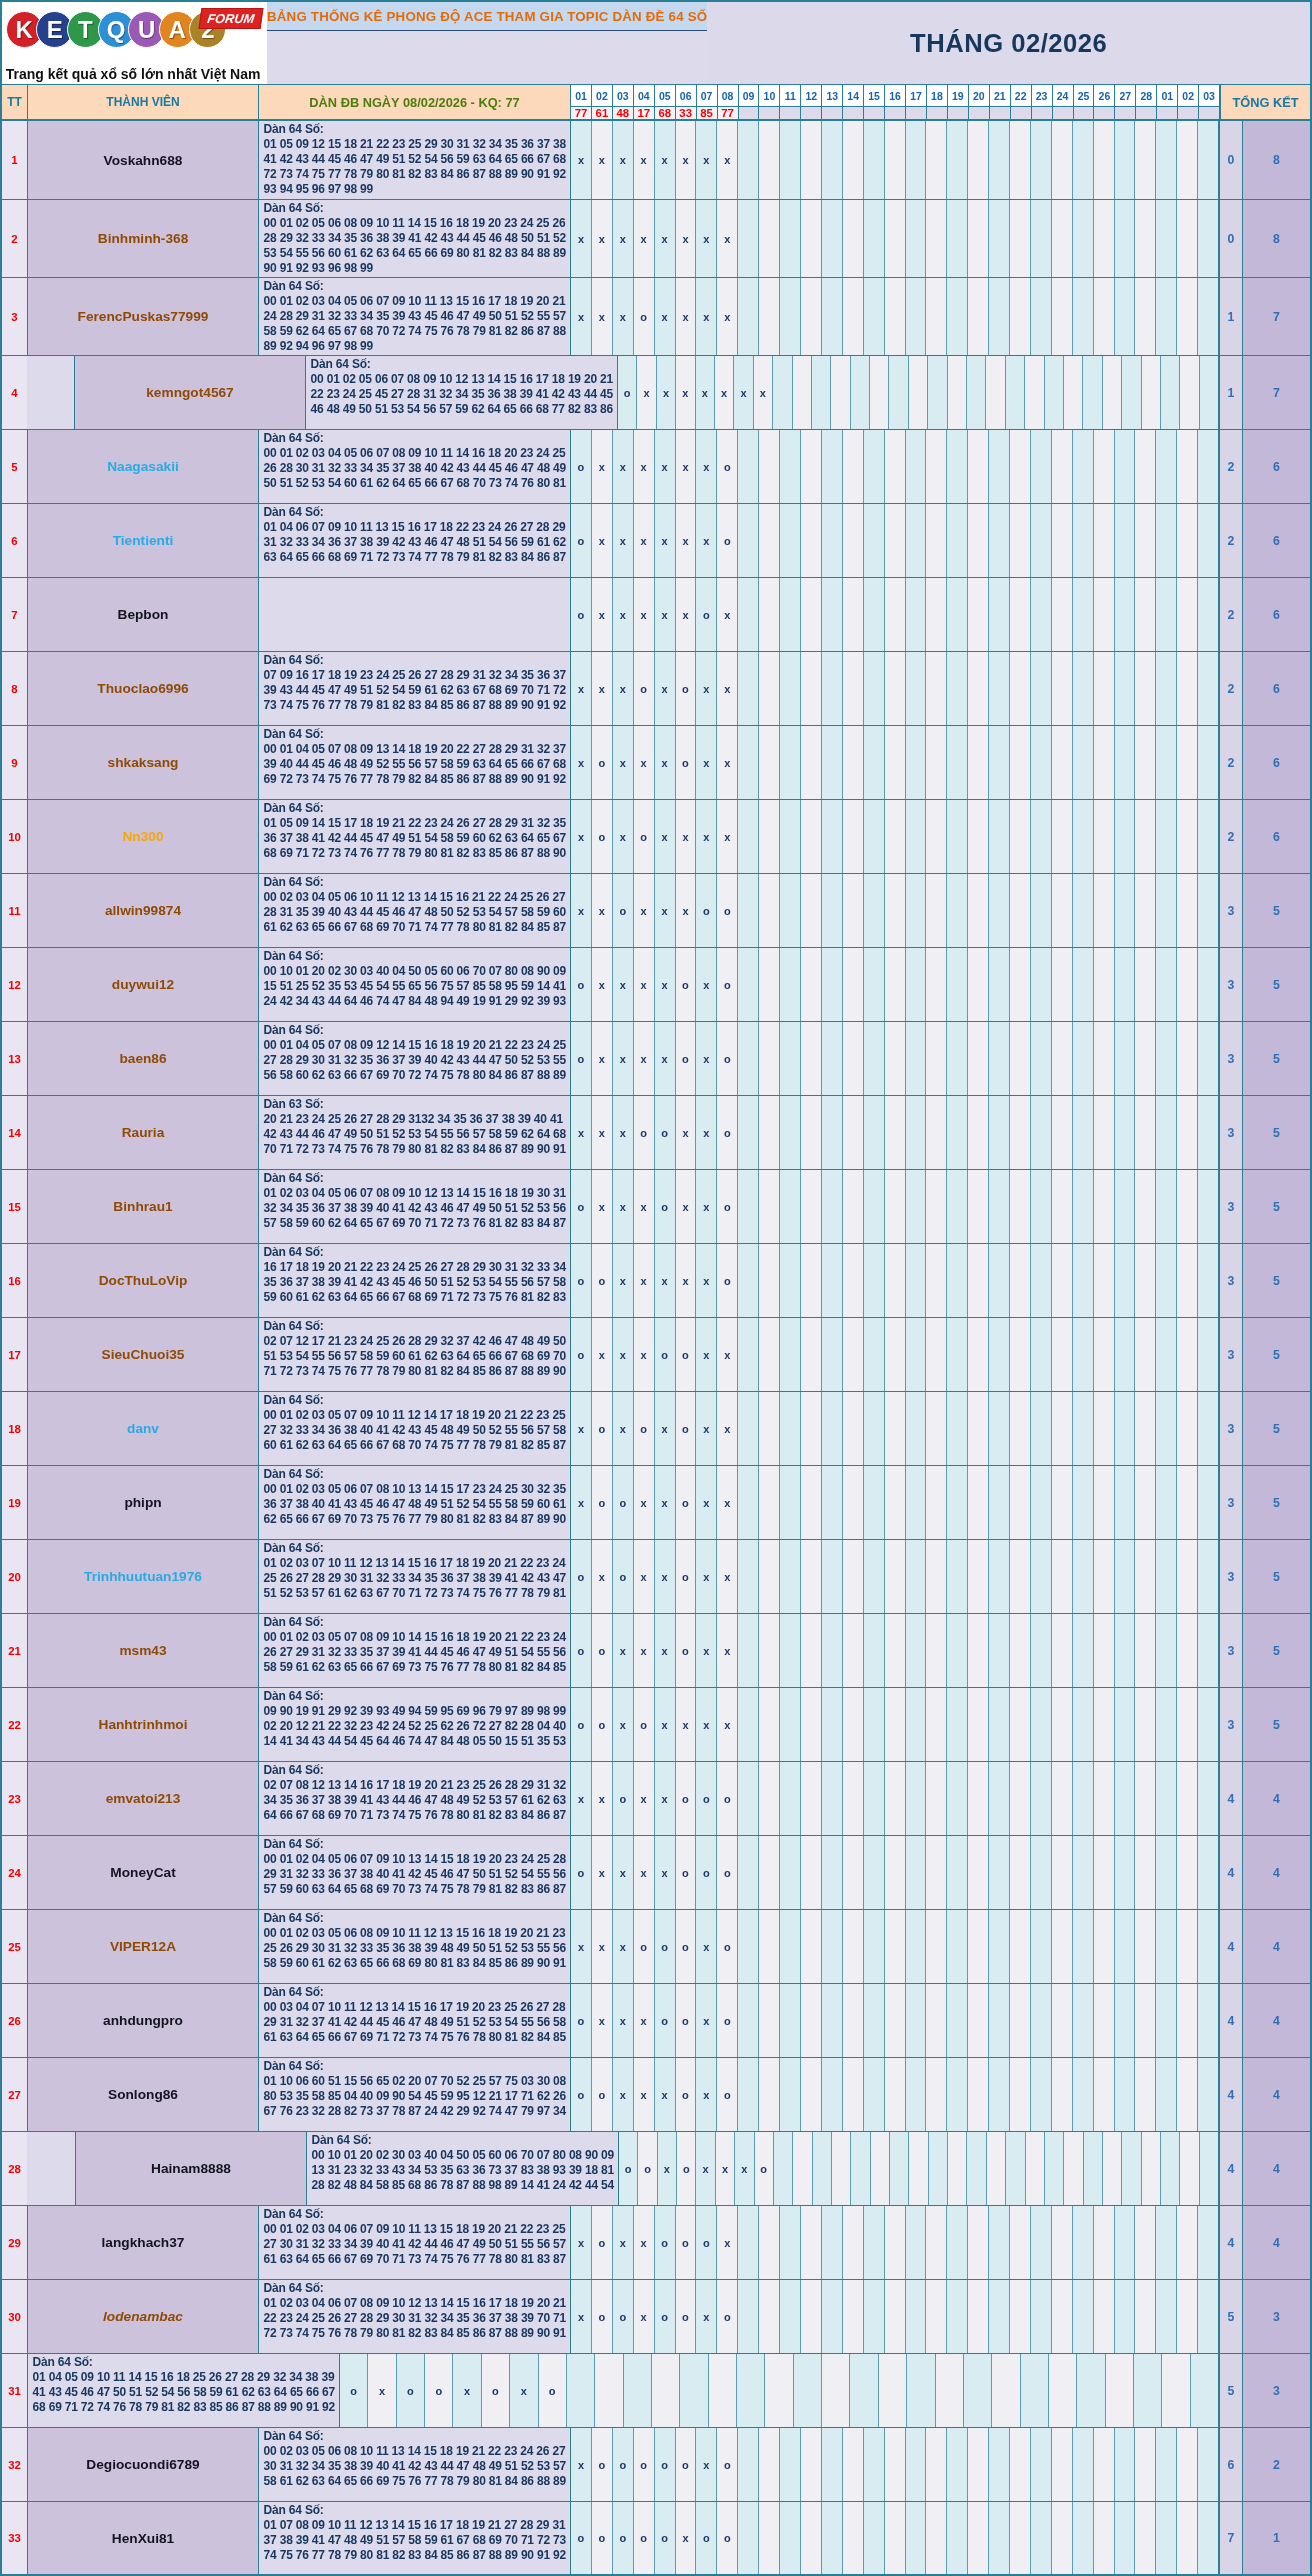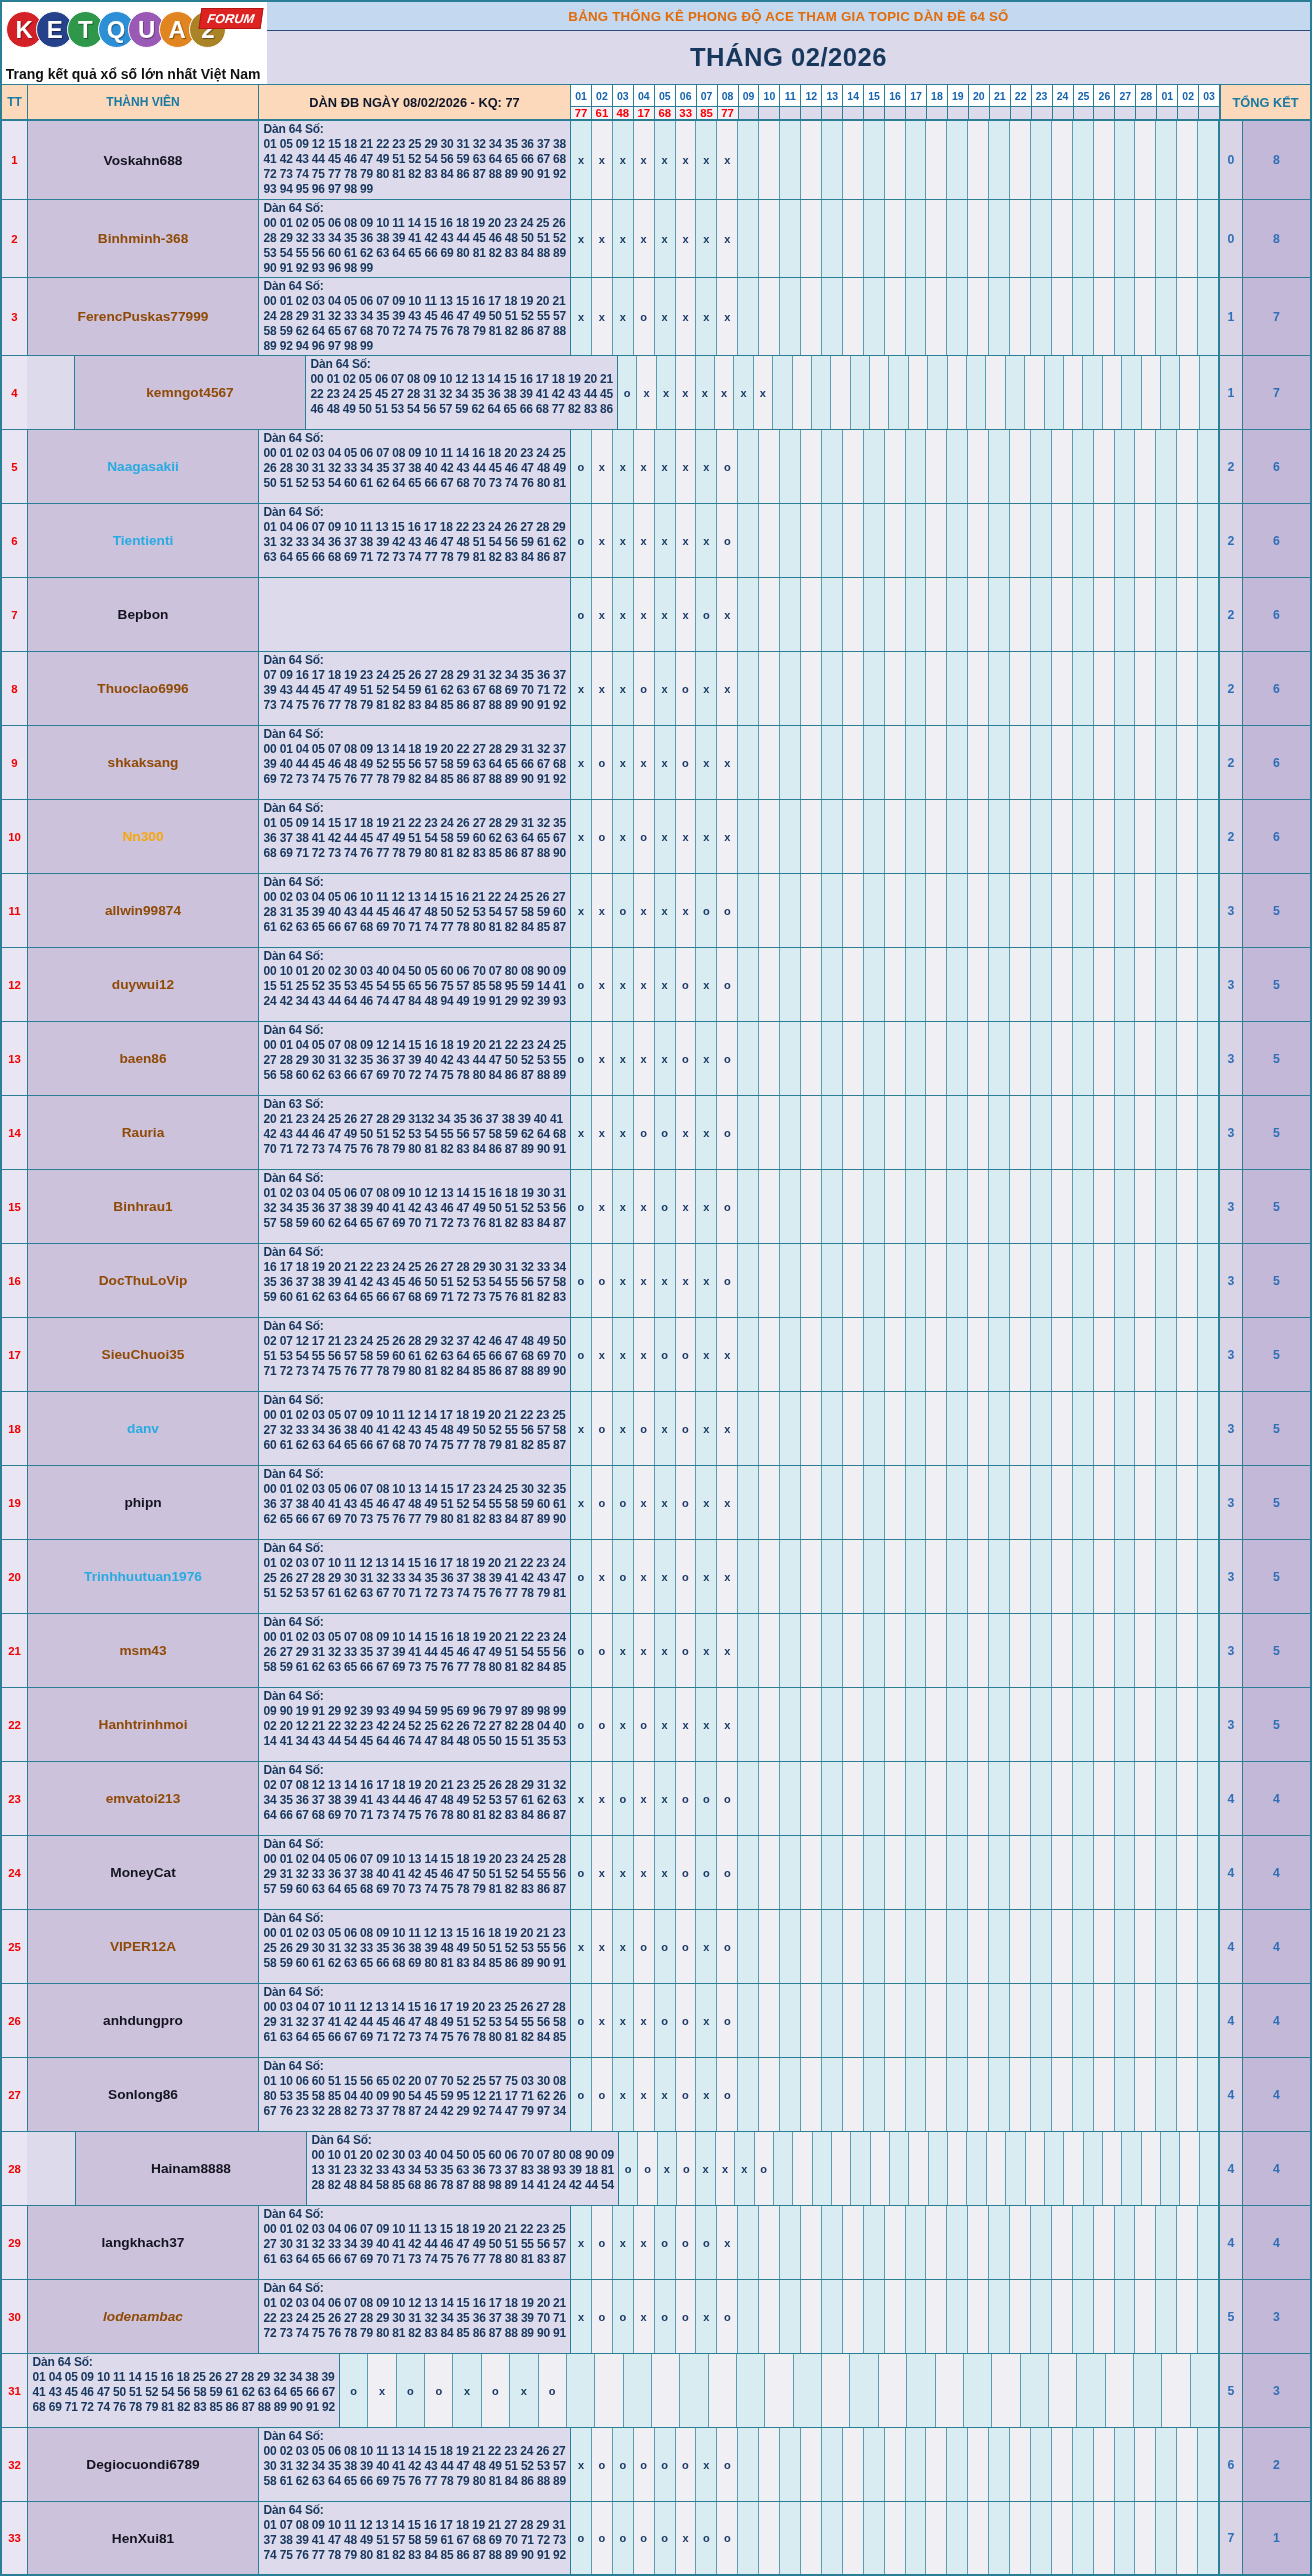--- a/index.html
+++ b/index.html
@@ -8,30 +8,30 @@
   #app { width:1312px; height:2576px; border:2.7px solid #2a7f96; display:flex; flex-direction:column; background:#dddaec; }
 
   
   .hdr-top { height:82px; display:flex; flex:0 0 auto; }
   .logo-box { width:265px; background:#ffffff; position:relative; flex:0 0 auto; }
   .logo-row { position:absolute; top:3.7px; left:3.7px; height:48px; display:flex; align-items:center; }
   .ball { width:37px; height:37px; border-radius:50%; color:#fff; font-weight:bold; font-size:24px; display:flex; align-items:center; justify-content:center; margin-left:-6.4px; border:1.8px solid #ffffff; text-shadow:0.9px 0.9px 0.9px rgba(0,0,0,.4); }
   .ball:first-child { margin-left:0; }
   .forum-tag { position:absolute; top:5.5px; left:198px; background:#dd2222; color:#ffffff; font-weight:bold; font-style:italic; font-size:12.8px; padding:1.8px 6.4px; transform:skewX(-8deg); border:1.8px solid #b51414; }
   .tagline { position:absolute; left:3.7px; bottom:1.8px; font-size:14px; font-weight:600; color:#101010; white-space:nowrap; }
-  .hdr-right { flex:1 1 auto; display:flex; flex-direction:column; }
+  .hdr-right { flex:1 1 auto; display:flex; }
   .title-bar { height:29px; background:#c4d8f0; border-bottom:1.8px solid #2a4a7a; display:flex; align-items:center; justify-content:center; color:#e36c09; font-weight:bold; font-size:13.3px; letter-spacing:0.2px; }
   .month-bar { flex:1; background:#dbd9ea; display:flex; align-items:center; justify-content:center; color:#17375d; font-weight:bold; font-size:25.6px; letter-spacing:0.5px; }
 
   
   .hdr-cols { height:35px; display:flex; flex:0 0 auto; border-top:1.8px solid #2a7f96; }
   .hc { background:#fcd9ba; display:flex; align-items:center; justify-content:center; font-weight:bold; }
   .hc-tt { width:25px; color:#1879a3; font-size:12px; }
   .hc-member { width:231px; border-left:1.8px solid #2a7f96; color:#1879a3; font-size:12px; }
-  .hc-dan { width:312px; border-left:1.8px solid #2a7f96; color:#0f172a; font-size:12.8px; }
+  .hc-dan { width:312px; border-left:1.8px solid #2a7f96; color:#4d7c0f; font-size:12.8px; }
   .hc-days { flex:1; display:flex; flex-direction:column; border-left:1.8px solid #2a7f96; background:#ffffff; }
   .day-row { height:36px; display:flex; }
   .result-row { height:16.5px; display:flex; border-top:1.8px solid #2a7f96; }
   .day-cell-h { flex:1; display:flex; align-items:center; justify-content:center; font-weight:bold; font-size:10.5px; color:#1464ae; background:#ffffff; border-left:0.9px solid #2a7f96; }
   .day-cell-h:first-child { border-left:none; }
   .res-cell { flex:1; display:flex; align-items:center; justify-content:center; font-weight:bold; font-size:11.4px; color:#fa0006; border-left:0.9px solid #2a7f96; }
   .res-cell:first-child { border-left:none; }
   .res-filled { background:#f4f2f7; }
   .res-empty { background:#dcdaeb; }
   .hc-sum { width:91px; border-left:2.7px solid #2a7f96; color:#1879a3; font-size:12.8px; }

